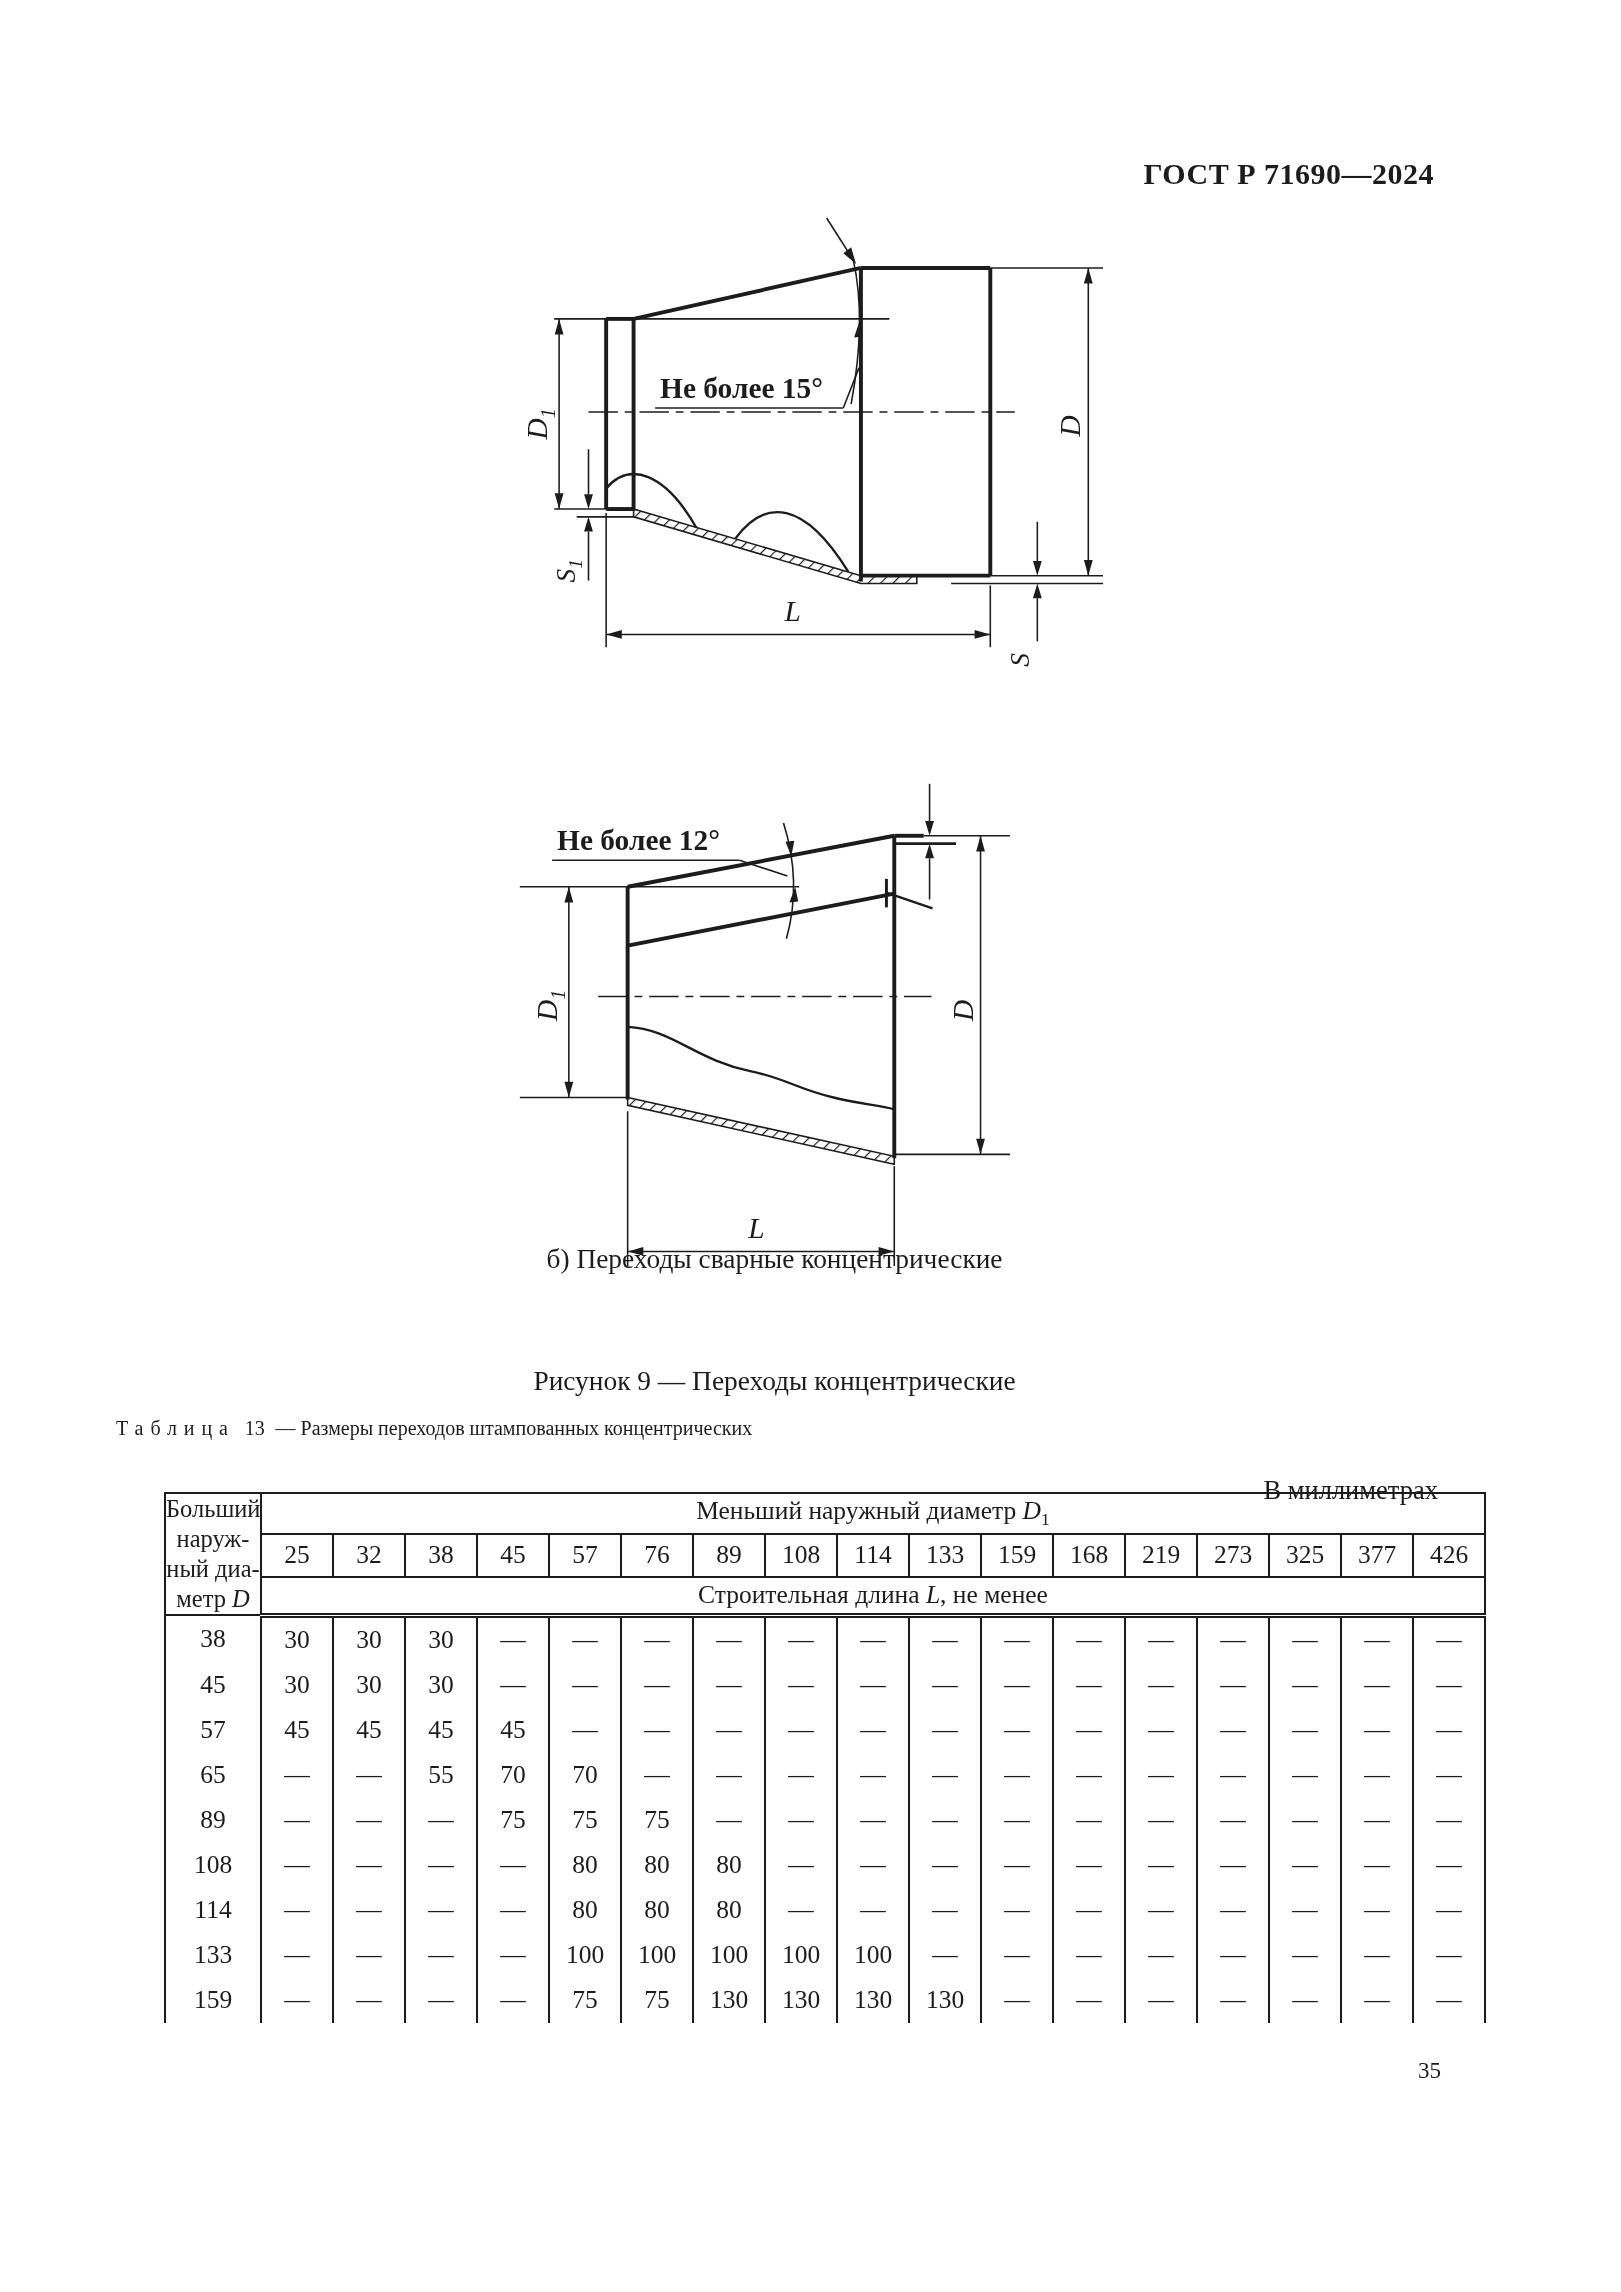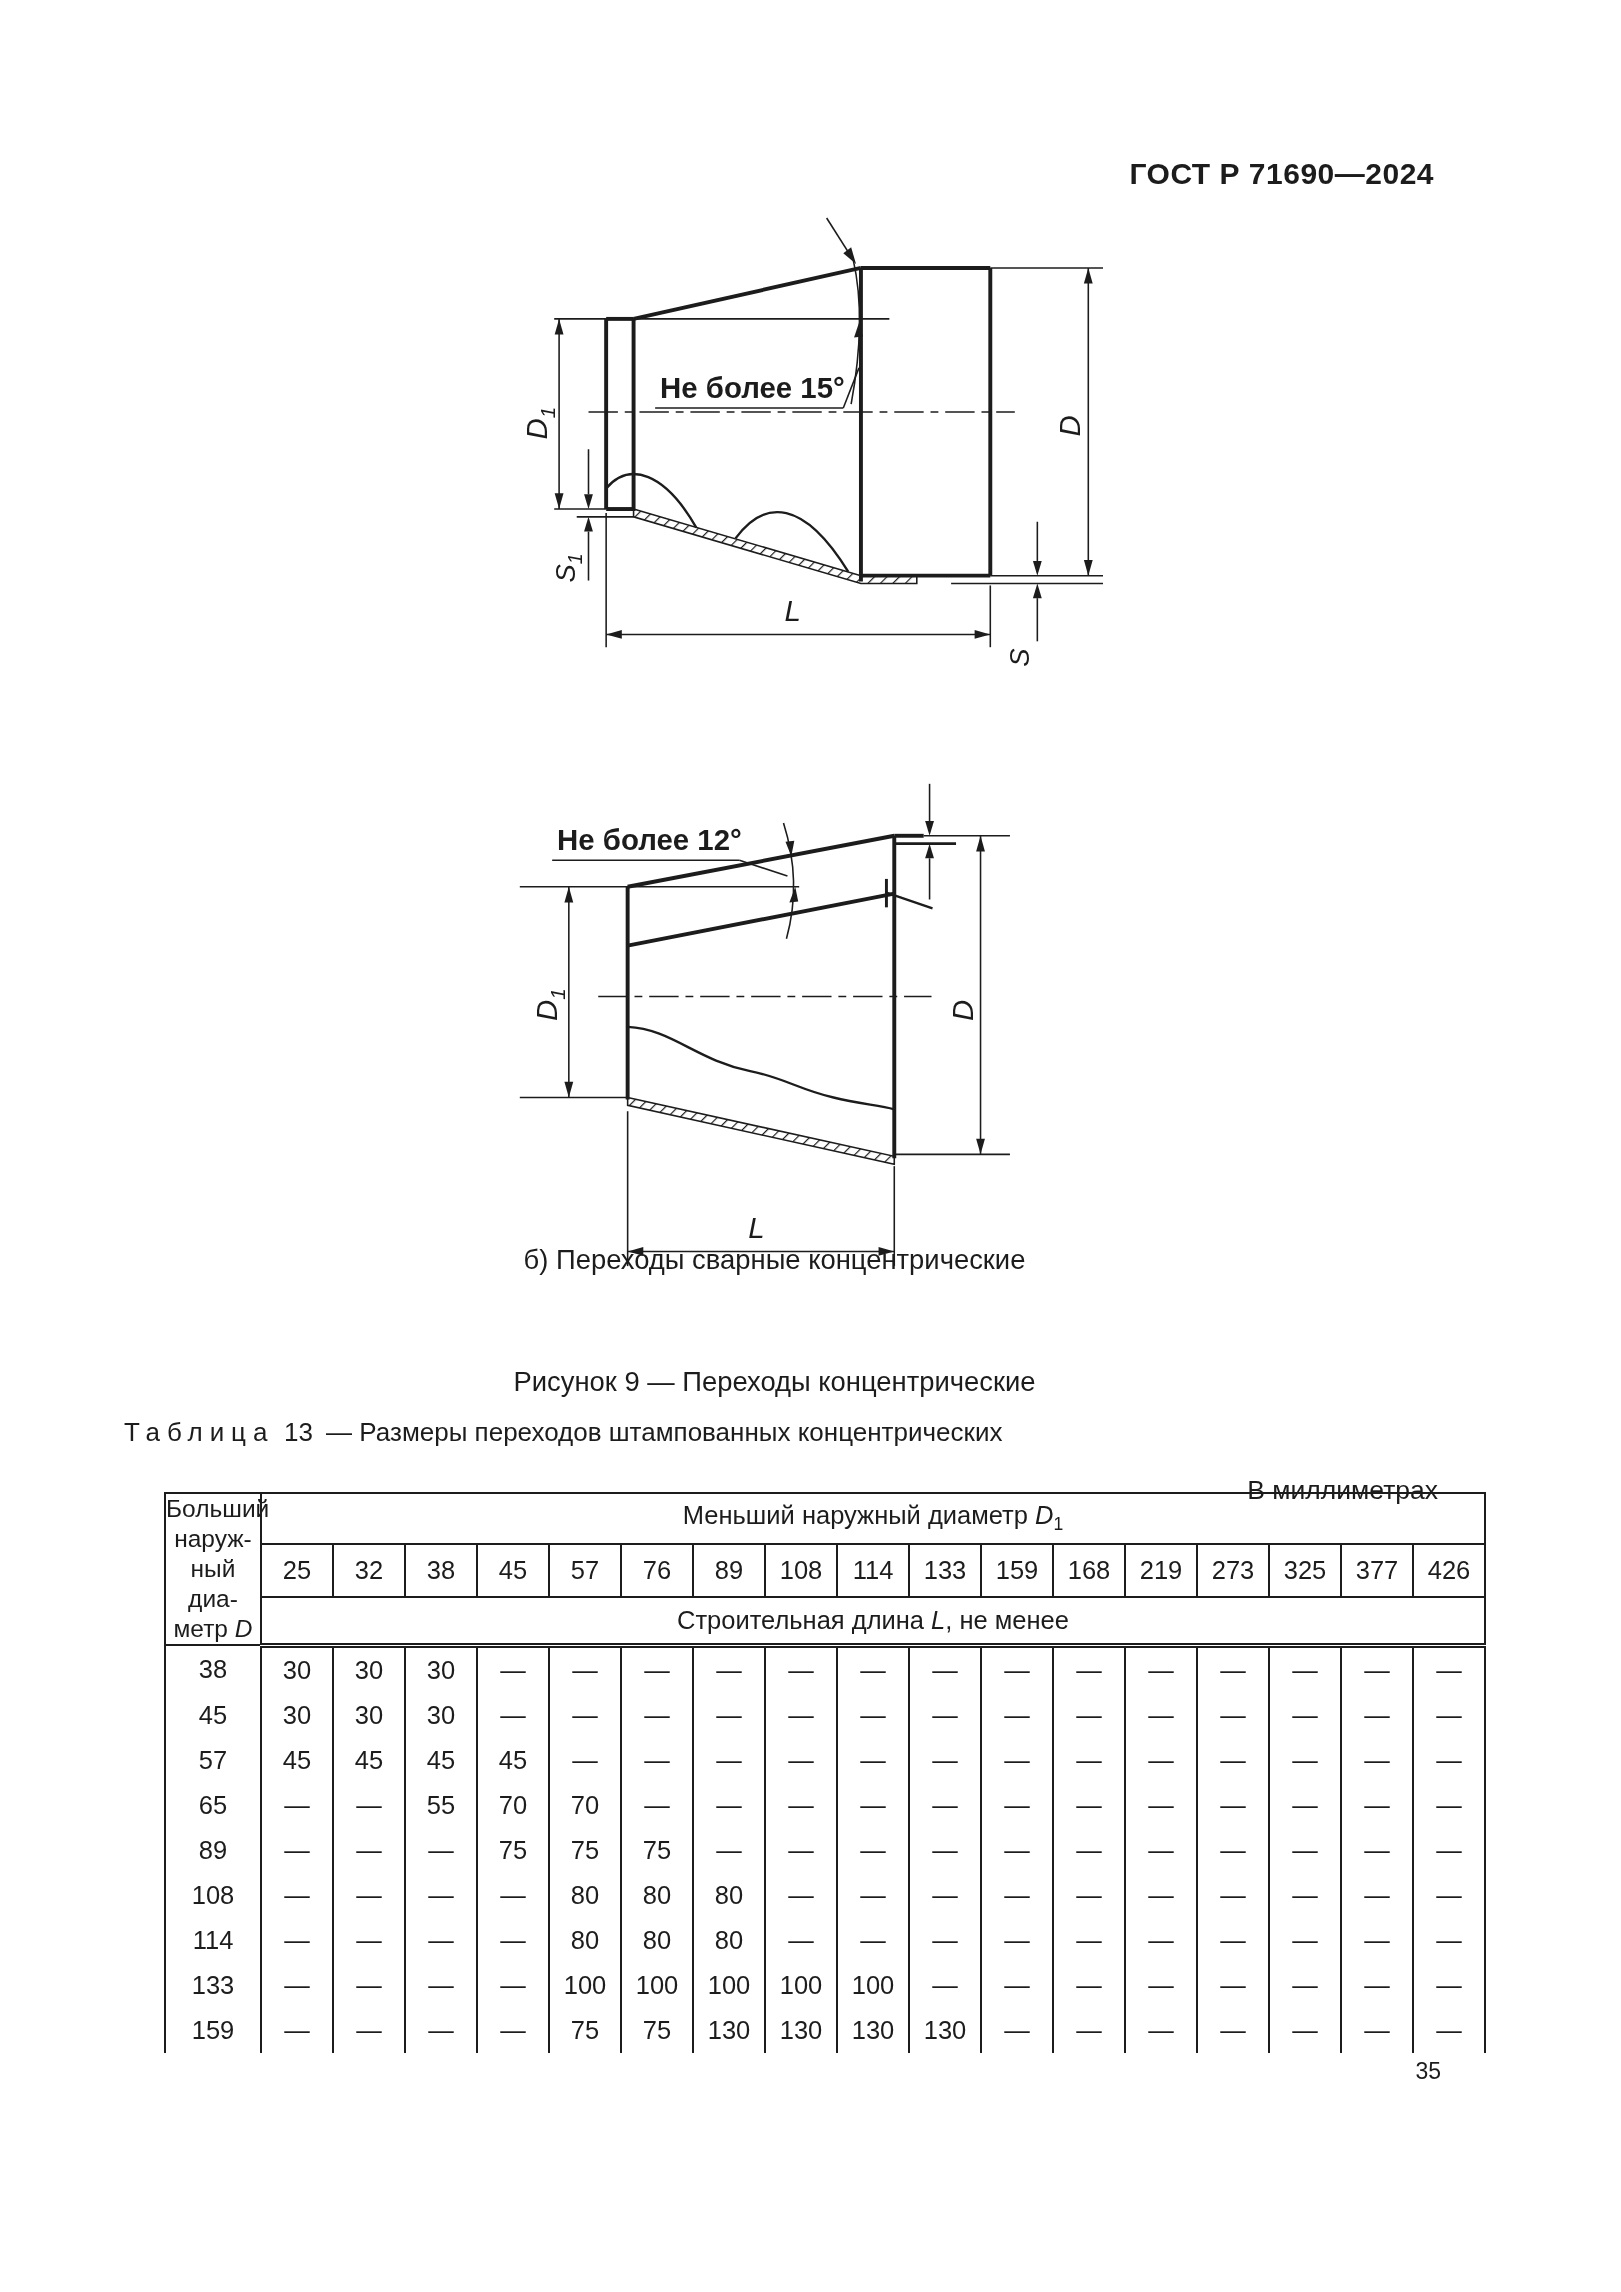--- a/index.html
+++ b/index.html
@@ -1,40 +1,40 @@
 <!DOCTYPE html>
 <html><head>
 <meta charset="utf-8">
 <style>
   html,body{margin:0;padding:0;background:#888;}
   .page{
     position:relative;
     width:1621px;height:2293px;
     background:#ffffff;
-    font-family:Liberation Sans, sans-serif;
+    font-family:Liberation Serif, serif;
     color:#1c1c1c;
     overflow:hidden;
   }
   .doc-header{
     position:absolute;top:157px;left:0;width:1434px;
     text-align:right;font-size:30px;font-weight:bold;letter-spacing:0.5px;
   }
   .fig-svg{position:absolute;}
   #fig-a-svg{left:461px;top:216px;}
   #fig-b-svg{left:461px;top:774px;}
   .caption{
     position:absolute;left:118px;width:1313px;text-align:center;
     font-size:27.4px;
   }
   #caption-a{top:686px;}
   #caption-b{top:1244px;}
   #figure-caption{top:1366px;}
   .table-title{
-    position:absolute;left:124px;top:1417px;width:1322px;
-    font-size:26px;
+    position:absolute;left:116px;top:1417px;width:1322px;
+    font-size:20px;
   }
   .table-title .tword{letter-spacing:6.9px;}
   .table-title .tnum{margin-left:9.8px;}
   .table-title .trest{margin-left:5.9px;}
   .units-note{
     position:absolute;left:116px;top:1451px;width:1322px;
     text-align:right;font-size:26.5px;margin-top:24px;
   }
   .gtable-wrap{position:absolute;left:116px;top:1492px;width:1322px;padding-left:48px;}
   table.gtable{

